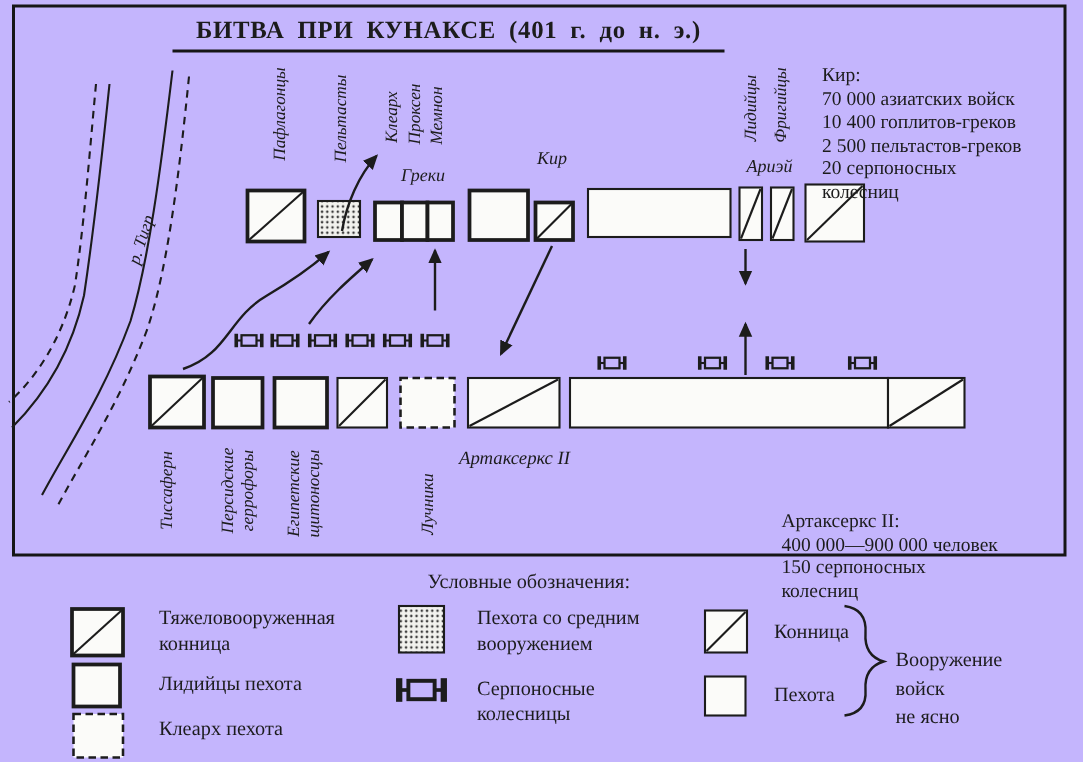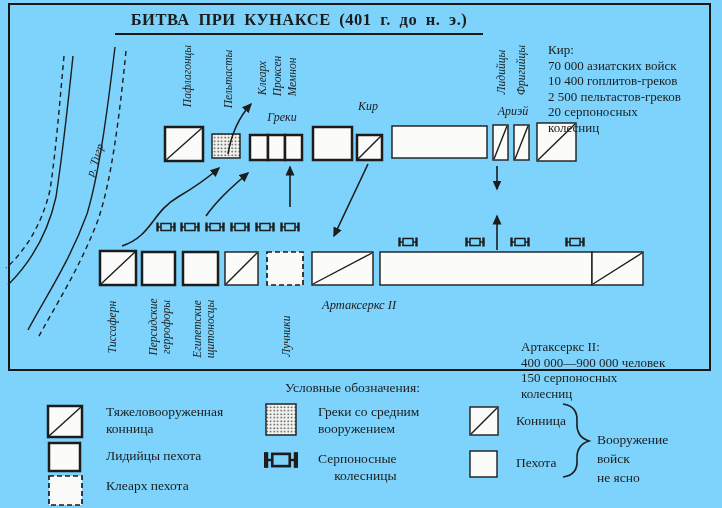--- a/index.html
+++ b/index.html
@@ -1,18 +1,18 @@
 <!DOCTYPE html>
 <html><head>
 <meta charset="utf-8">
 <style>
   html,body{margin:0;padding:0;background:#e8e8e6;}
   .stage{
     position:relative;width:722px;height:508px;margin:0 auto;
-    background:#7dd3fc;overflow:hidden;
+    background:#c4b5fd;overflow:hidden;
     font-family:"Liberation Serif","DejaVu Serif",serif;
     color:#1c1c1c;
   }
   .map-frame{
     position:absolute;left:8px;top:3px;width:703px;height:368px;
     border:2.5px solid #161616;box-sizing:border-box;background:transparent;
   }
   #gfx{position:absolute;left:0;top:0;width:722px;height:508px;}
   .abs{position:absolute;white-space:pre-line;}
   .title{
@@ -180,30 +180,30 @@
   <div class="abs rlabel rlabel2" style="left:159px;top:327px;">Персидские
 геррофоры</div>
   <div class="abs rlabel" style="left:112px;top:327px;">Тиссаферн</div>
   <div class="abs rlabel rlabel2" style="left:203px;top:329px;">Египетские
 щитоносцы</div>
   <div class="abs rlabel" style="left:286px;top:336px;">Лучники</div>
 
   <div class="abs hlabel" style="left:282px;top:117px;font-family:Liberation Serif, serif;">Греки</div>
   <div class="abs hlabel" style="left:368px;top:106px;">Кир</div>
   <div class="abs hlabel" style="left:513px;top:111px;">Ариэй</div>
-  <div class="abs hlabel-tl" style="left:306px;top:298px;margin-left:16px;">Артаксеркс II</div>
+  <div class="abs hlabel-tl" style="left:306px;top:298px;">Артаксеркс II</div>
 
   <div class="abs leg-text" style="left:106px;top:403px;">Тяжеловооруженная
 конница</div>
   <div class="abs leg-head" style="left:285px;top:380px;">Условные обозначения:</div>
   <div class="abs leg-text" style="left:106px;top:447px;">Лидийцы пехота</div>
   <div class="abs leg-text" style="left:106px;top:477px;">Клеарх пехота</div>
-  <div class="abs leg-text" style="left:318px;top:403px;">Греки со средним
+  <div class="abs leg-text" style="left:318px;top:403px;">Пехота со средним
 вооружением</div>
-  <div class="abs leg-text" style="left:318px;top:450px;text-align:right;">Серпоносные
+  <div class="abs leg-text" style="left:318px;top:450px;">Серпоносные
 колесницы</div>
   <div class="abs leg-text" style="left:516px;top:412px;">Конница</div>
   <div class="abs leg-text" style="left:516px;top:454px;">Пехота</div>
   <div class="abs leg-text" style="left:597px;top:415px;line-height:19px;margin-top:15px;">Вооружение
 войск
 не ясно</div>
 
 </div>
 
 </body></html>

